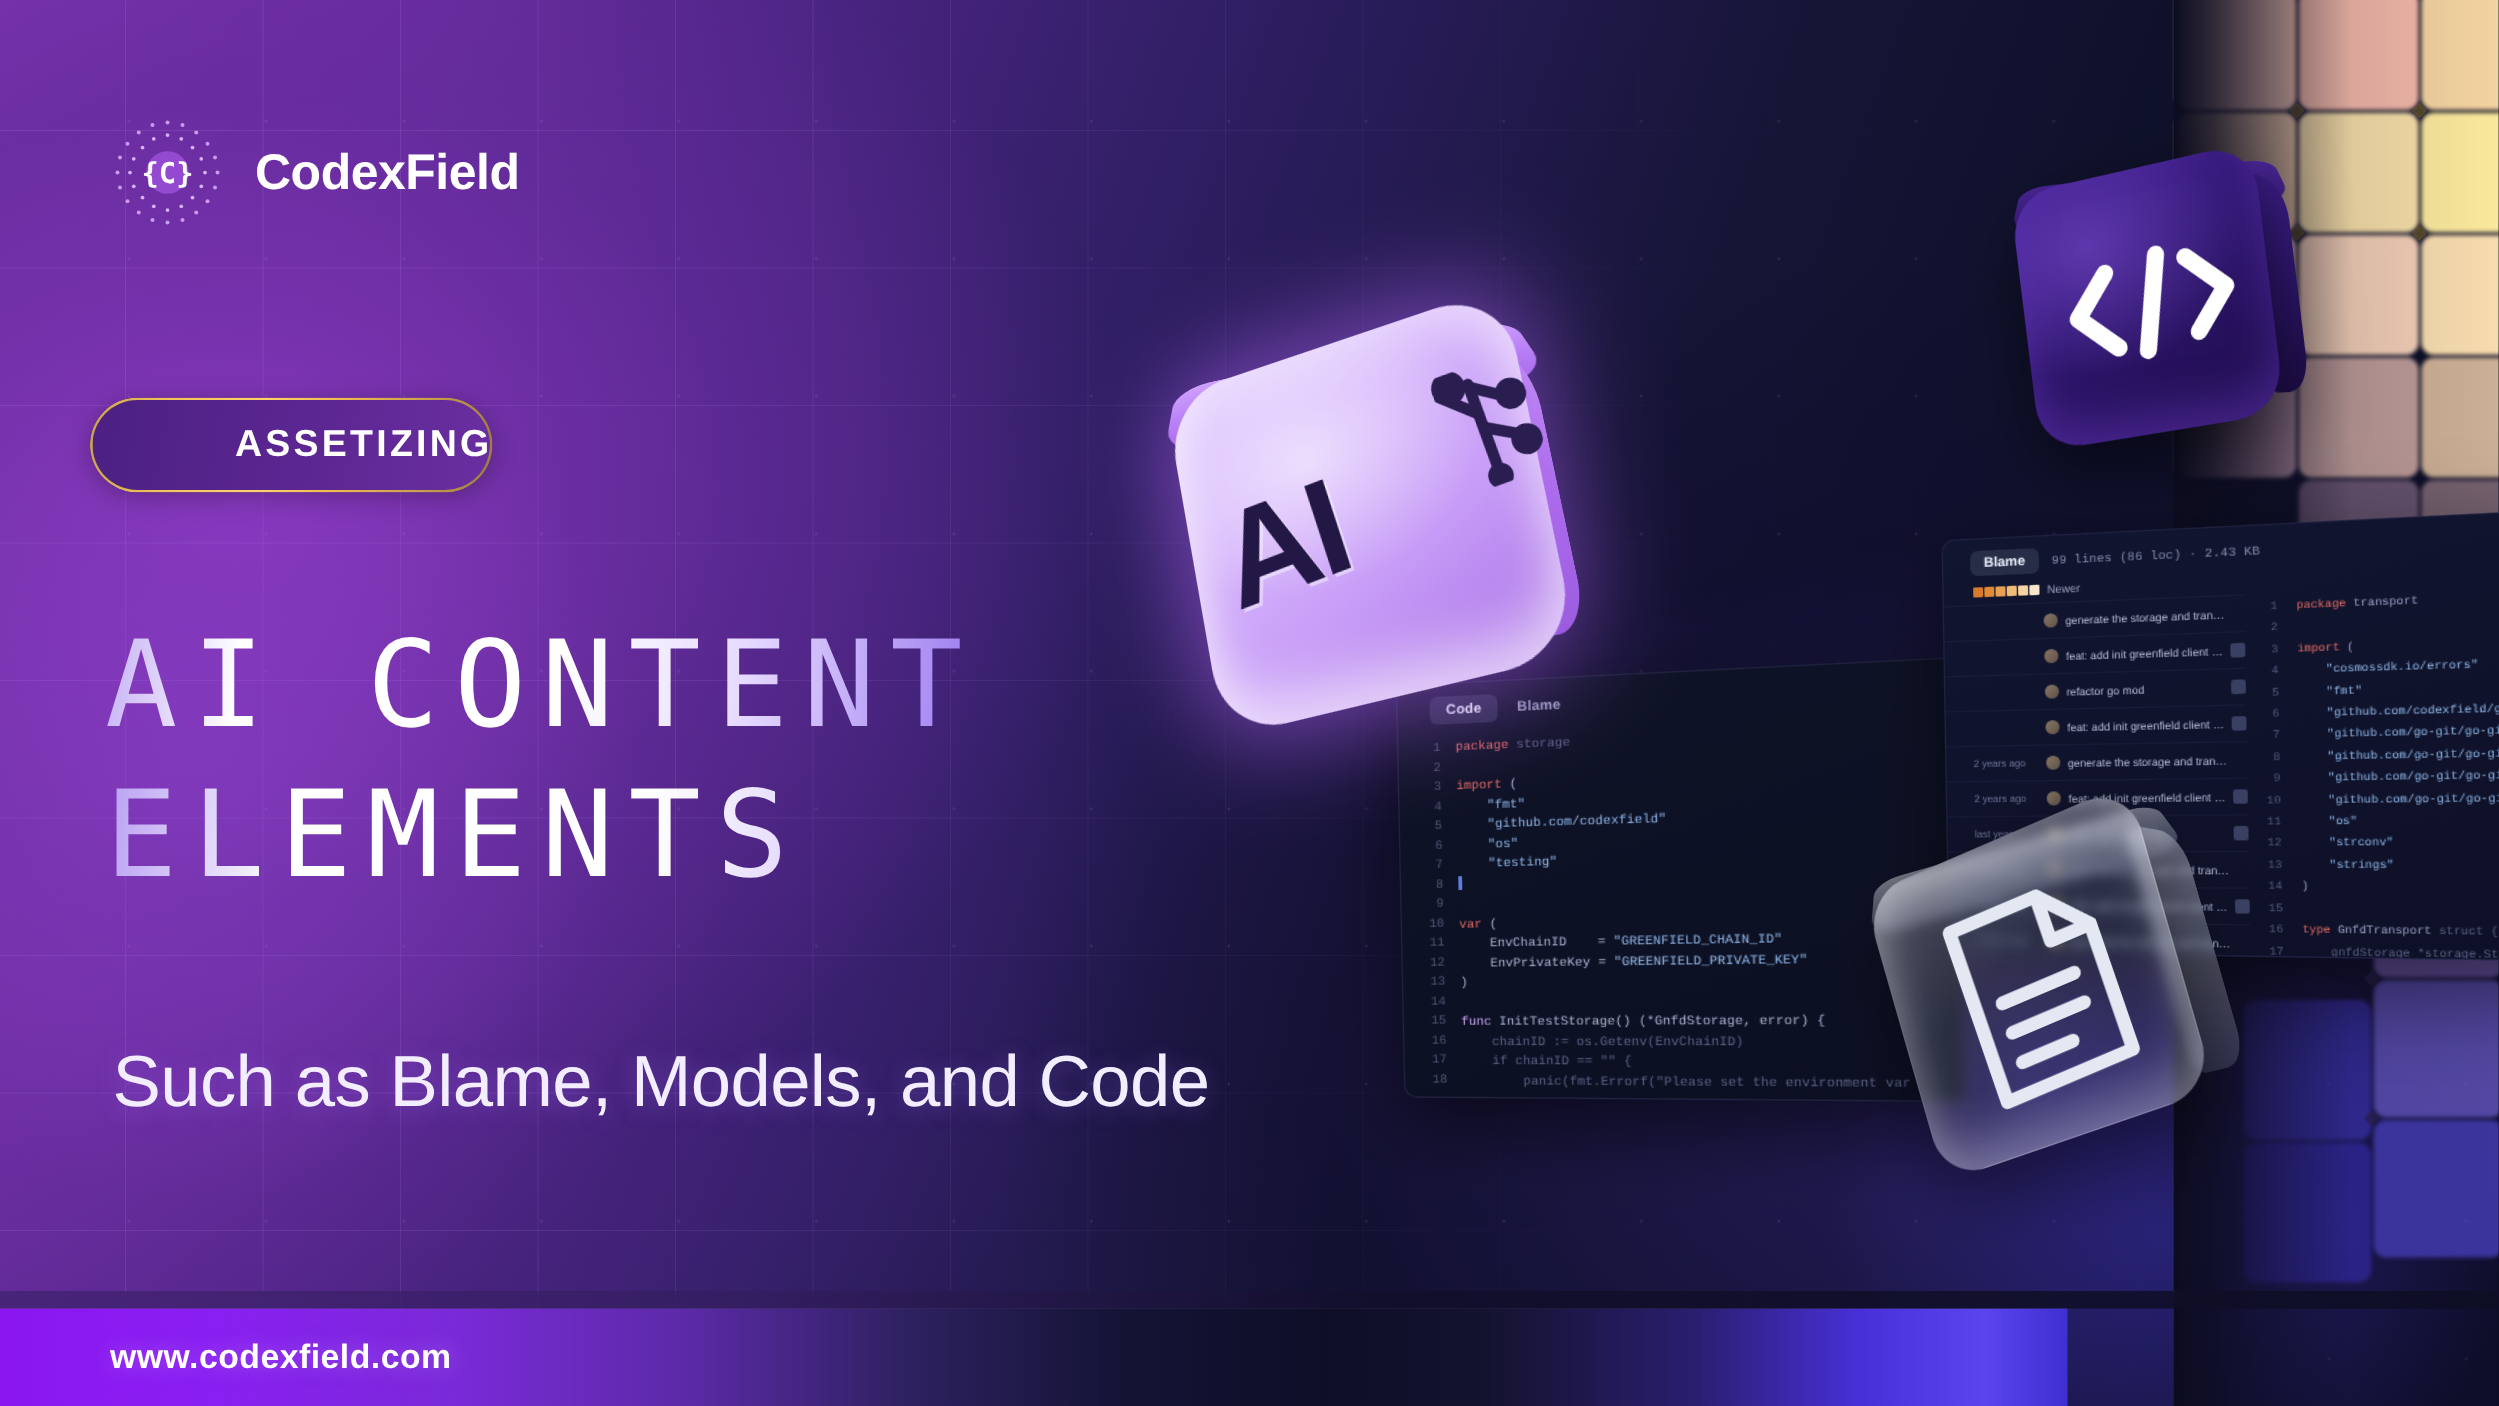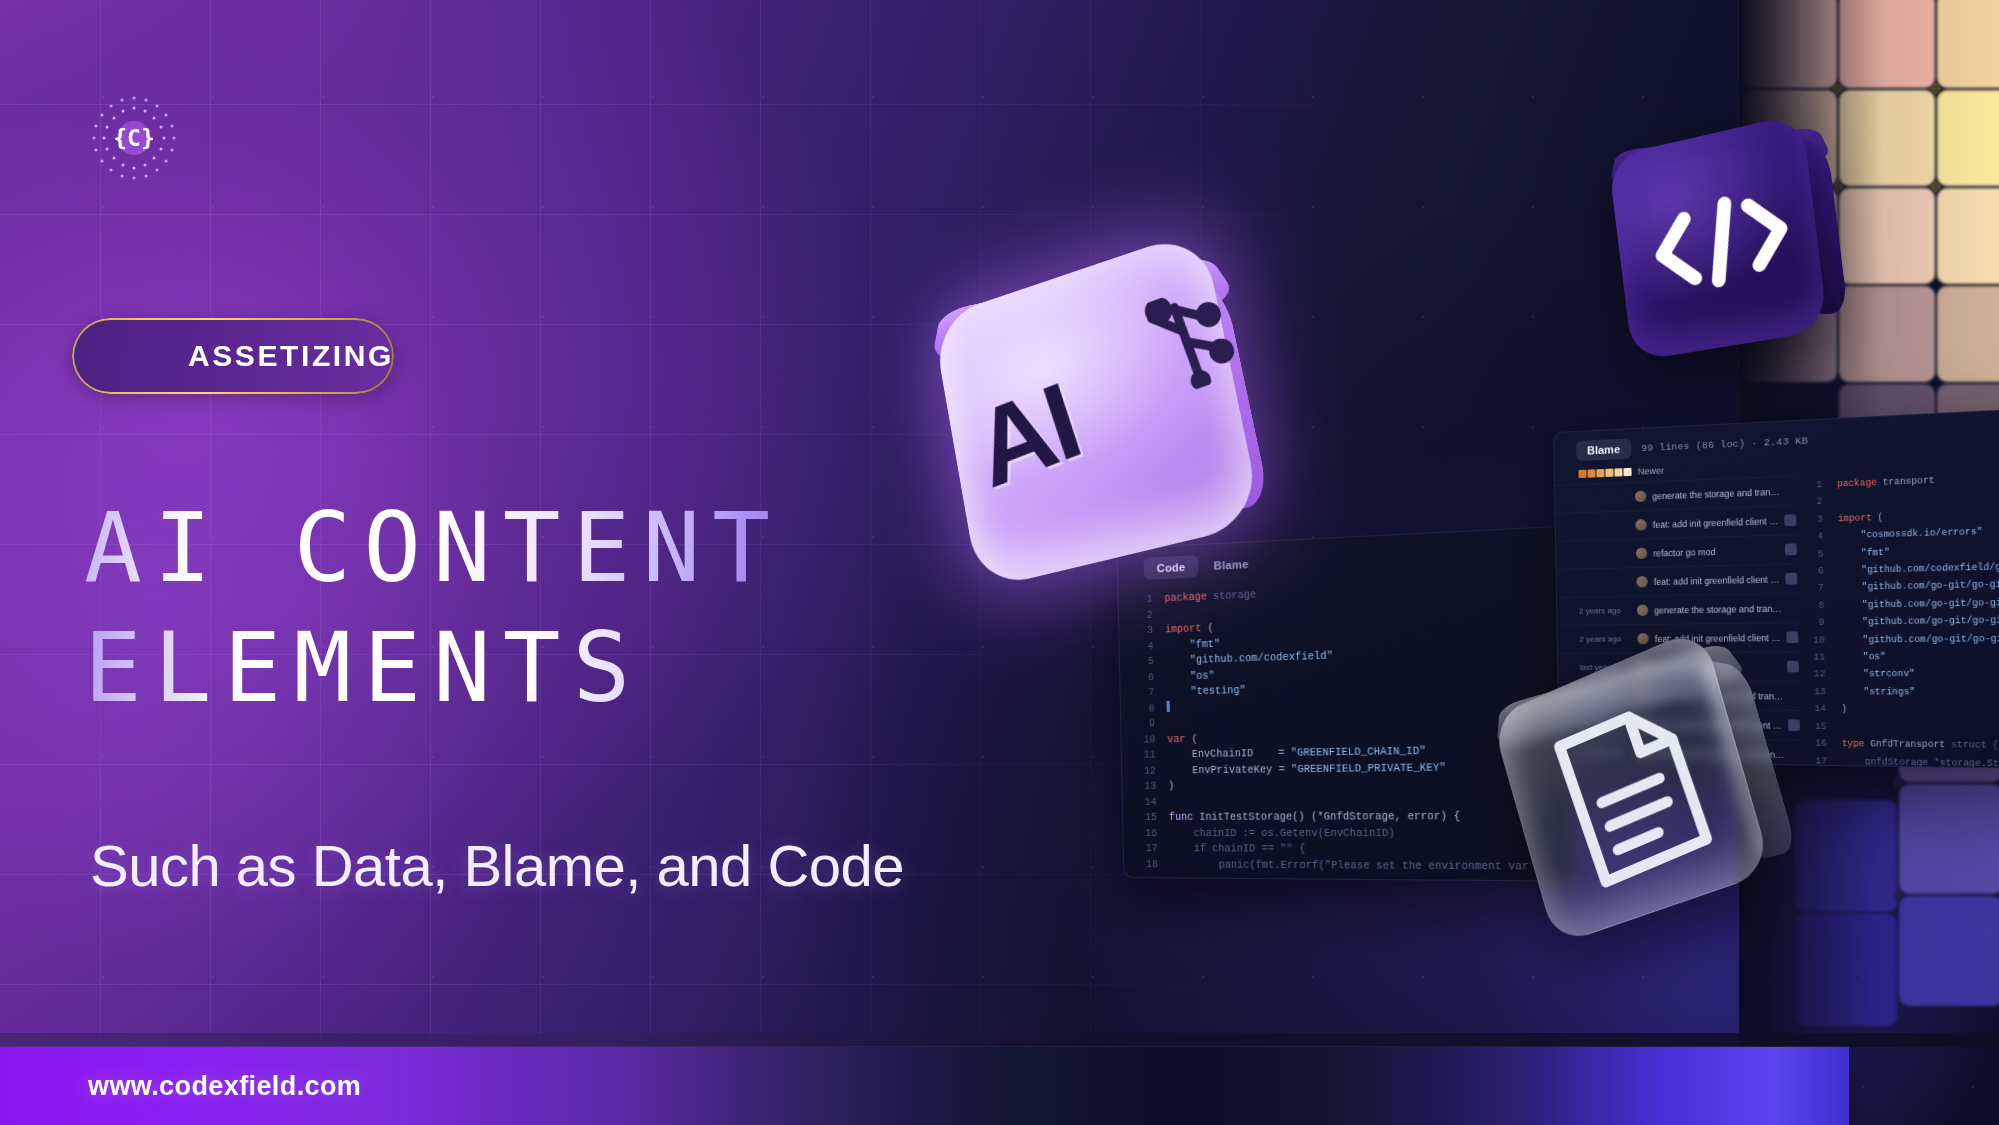--- a/index.html
+++ b/index.html
@@ -238,21 +238,21 @@
   }
 
   .subtitle {
     position:absolute; left:90px; top:832px;
     font-size:58px; font-weight:400; color:#f3eeff; letter-spacing:-0.5px;
     text-shadow:0 2px 18px rgba(160,110,250,0.35);
   }
 
   
   .footer {
-    position:absolute; left:0; bottom:0; width:1849px; height:78px;
+    position:absolute; left:0; bottom:0; width:1654px; height:78px;
     background:linear-gradient(90deg,#8b16f0 0%, #8a1ff2 10%, #7a2ad8 22%, #5c2aa8 33%, #2e2160 44%,
                #141436 54%, #0e0e28 64%, #14132f 72%, #2a1e70 82%, #4730d8 90%, #5a44ee 96%, #3f2fd0 100%);
     box-shadow:0 -1px 0 rgba(255,255,255,0.06);
   }
   .footer-url {
     position:absolute; left:88px; top:50%; transform:translateY(-50%);
     font-size:27px; font-weight:700; color:#ffffff; letter-spacing:0.4px;
     text-shadow:0 0 18px rgba(200,150,255,0.45);
   }
   .footer-top-strip {
@@ -515,31 +515,32 @@
             <circle cx="66" cy="66" r="1.5"></circle>
           <circle cx="26" cy="66" r="1.5"></circle>
             <circle cx="57" cy="73" r="1.5"></circle>
             <circle cx="35" cy="73" r="1.5"></circle>
           <circle cx="46" cy="76" r="1.5"></circle>
         </g>
         <circle cx="46" cy="46" r="17" fill="#9b4fd8" opacity="0.85"></circle>
         <text x="46" y="54" text-anchor="middle" font-family="DejaVu Sans Mono, monospace" font-size="23" font-weight="700" fill="#ffffff">{C}</text>
       </svg>
     </div>
+    <div class="logo-text">CodexField</div>
   </div>
 
   <div class="badge">
     <span class="badge-label">ASSETIZING</span>
   </div>
 
   <div class="headline">
     <div class="line l1">AI CONTENT</div>
     <div class="line l2">ELEMENTS</div>
   </div>
 
-  <div class="subtitle">Such as Data, Blame, and Code</div>
+  <div class="subtitle">Such as Blame, Models, and Code</div>
 
   <div class="footer-top-strip"></div>
   <div class="footer">
     <div class="footer-url">www.codexfield.com</div>
   </div>
 
 </div>
 
 </body></html>

